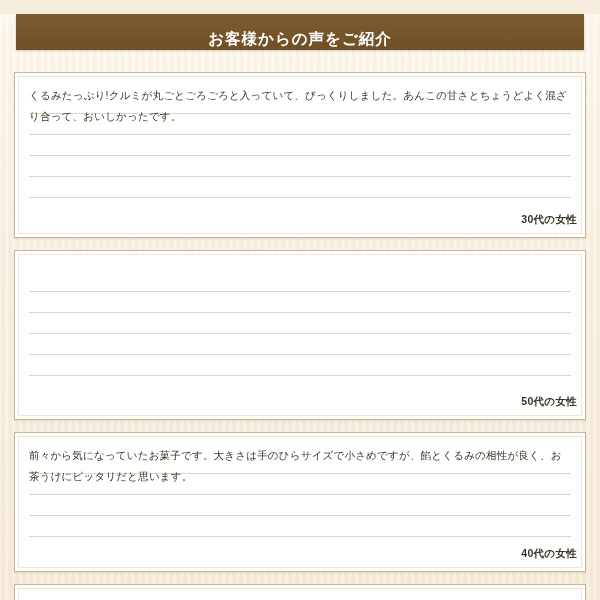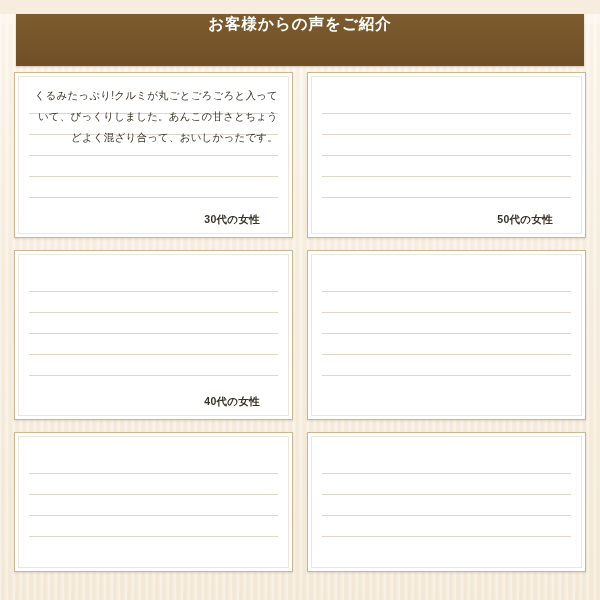--- a/index.html
+++ b/index.html
@@ -32,49 +32,48 @@
     left: 0; right: 0; top: 0;
     height: 10px;
     background: #fdfaf3;
     opacity: 0.55;
   }
 
   
   .header {
     position: relative;
     margin: 14px 16px 0 16px;
-    height: 52px;
+    height: 36px;
     background: #7c5a2e;
     background: linear-gradient(180deg, #7d5b2f 0%, #6f4f26 100%);
     display: flex;
-    align-items: flex-start;
+    align-items: flex-end;
     justify-content: center;
     box-shadow: 0 1px 2px rgba(90,65,35,0.25);
   }
   .header-title {
     color: #ffffff;
     font-size: 15.5px;
     font-weight: bold;
     letter-spacing: 1px;
     text-align: center;
   }
 
   
   .cards {
     position: absolute;
     top: 58px;
     left: 14px;
     right: 14px;
     bottom: 24px;
     display: grid;
-    grid-template-columns: 1fr 1fr;
+    grid-template-columns: 1fr;
     grid-template-rows: 166px 170px 140px;
     column-gap: 14px;
     row-gap: 12px;
-    text-align: right;
   }
 
   .card {
     position: relative;
     background: #ffffff;
     border: 1px solid #cbb793;
     box-shadow: 0 1px 2px rgba(120,95,60,0.18);
     padding: 12px 14px 10px 14px;
     box-sizing: border-box;
     overflow: hidden;
@@ -109,21 +108,21 @@
     z-index: 2;
     font-size: 10.5px;
     line-height: 21px;
     color: #3b3226;
     letter-spacing: 0.2px;
     word-break: break-all;
   }
 
   .card-sign {
     position: absolute;
-    right: 32px;
+    right: 8px;
     bottom: 10px;
     z-index: 2;
     font-size: 10.5px;
     font-weight: bold;
     color: #3b3226;
     letter-spacing: 0.3px;
   }
 
   .card.empty .card-body { min-height: 1px; }
 </style>
@@ -144,20 +143,21 @@
       <div class="card-sign">30代の女性</div>
     </div>
 
     <div class="card">
       <div class="rules"></div>
       <div class="card-sign">50代の女性</div>
     </div>
 
     <div class="card">
       <div class="rules"></div>
+      <div class="card-body">前々から気になっていたお菓子です。大きさは手のひらサイズで小さめですが、餡とくるみの相性が良く、お茶うけにピッタリだと思います。</div>
       <div class="card-sign">40代の女性</div>
     </div>
 
     <div class="card">
       <div class="rules"></div>
       <div class="card-sign"></div>
     </div>
 
     <div class="card empty">
       <div class="rules"></div>

